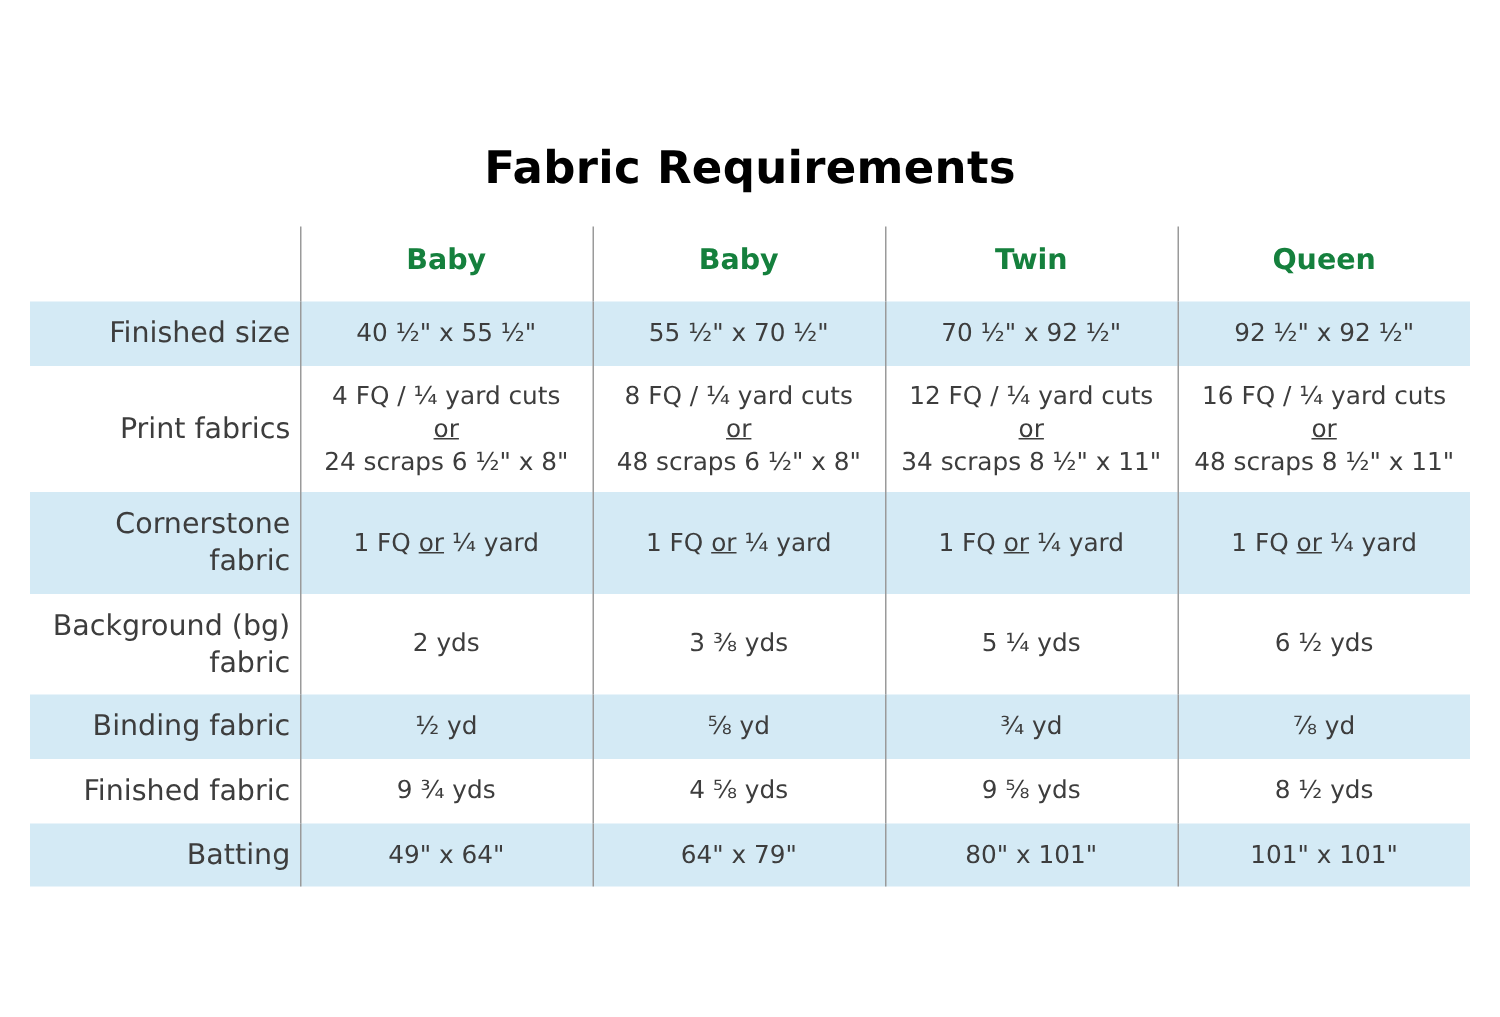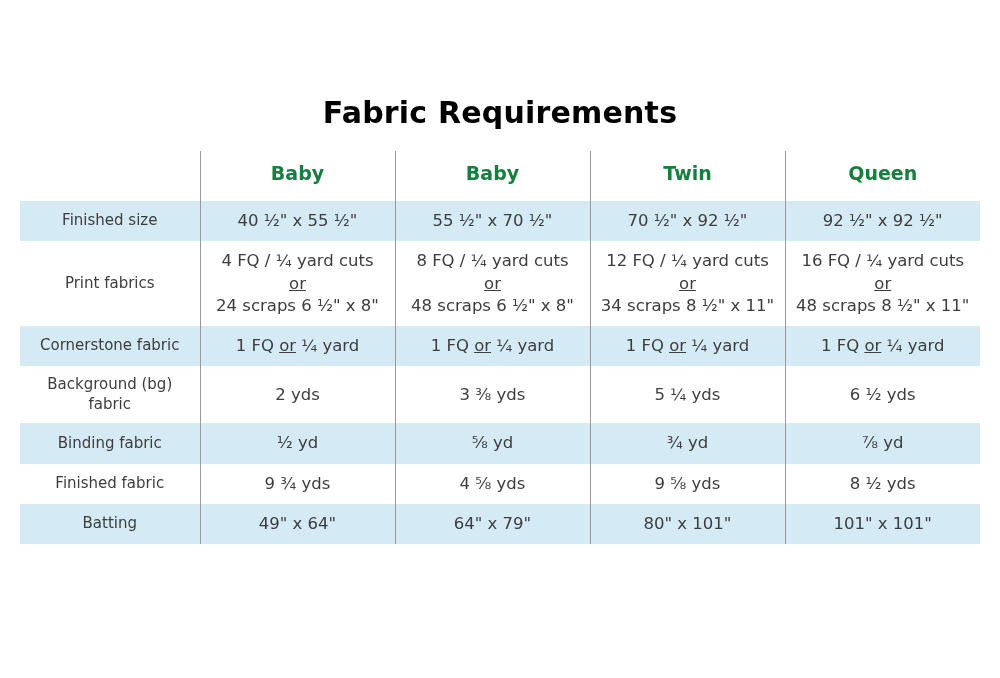--- a/index.html
+++ b/index.html
@@ -58,23 +58,23 @@
   }
   tbody tr td {
     text-align: center;
     font-size: 16.5px;
     color: #3d3d3d;
     border-left: 1px solid #9a9a9a;
     padding: 9px 6px;
     line-height: 1.35;
   }
   tbody tr td.rowlabel {
-    text-align: center;
+    text-align: right;
     border-left: none;
-    font-size: 15px;
+    font-size: 19px;
     color: #3d3d3d;
     line-height: 1.3;
   }
   tbody tr.shade td {
     background: #d4eaf5;
   }
   tbody tr.plain td {
     background: #ffffff;
   }
   .u { text-decoration: underline; }

